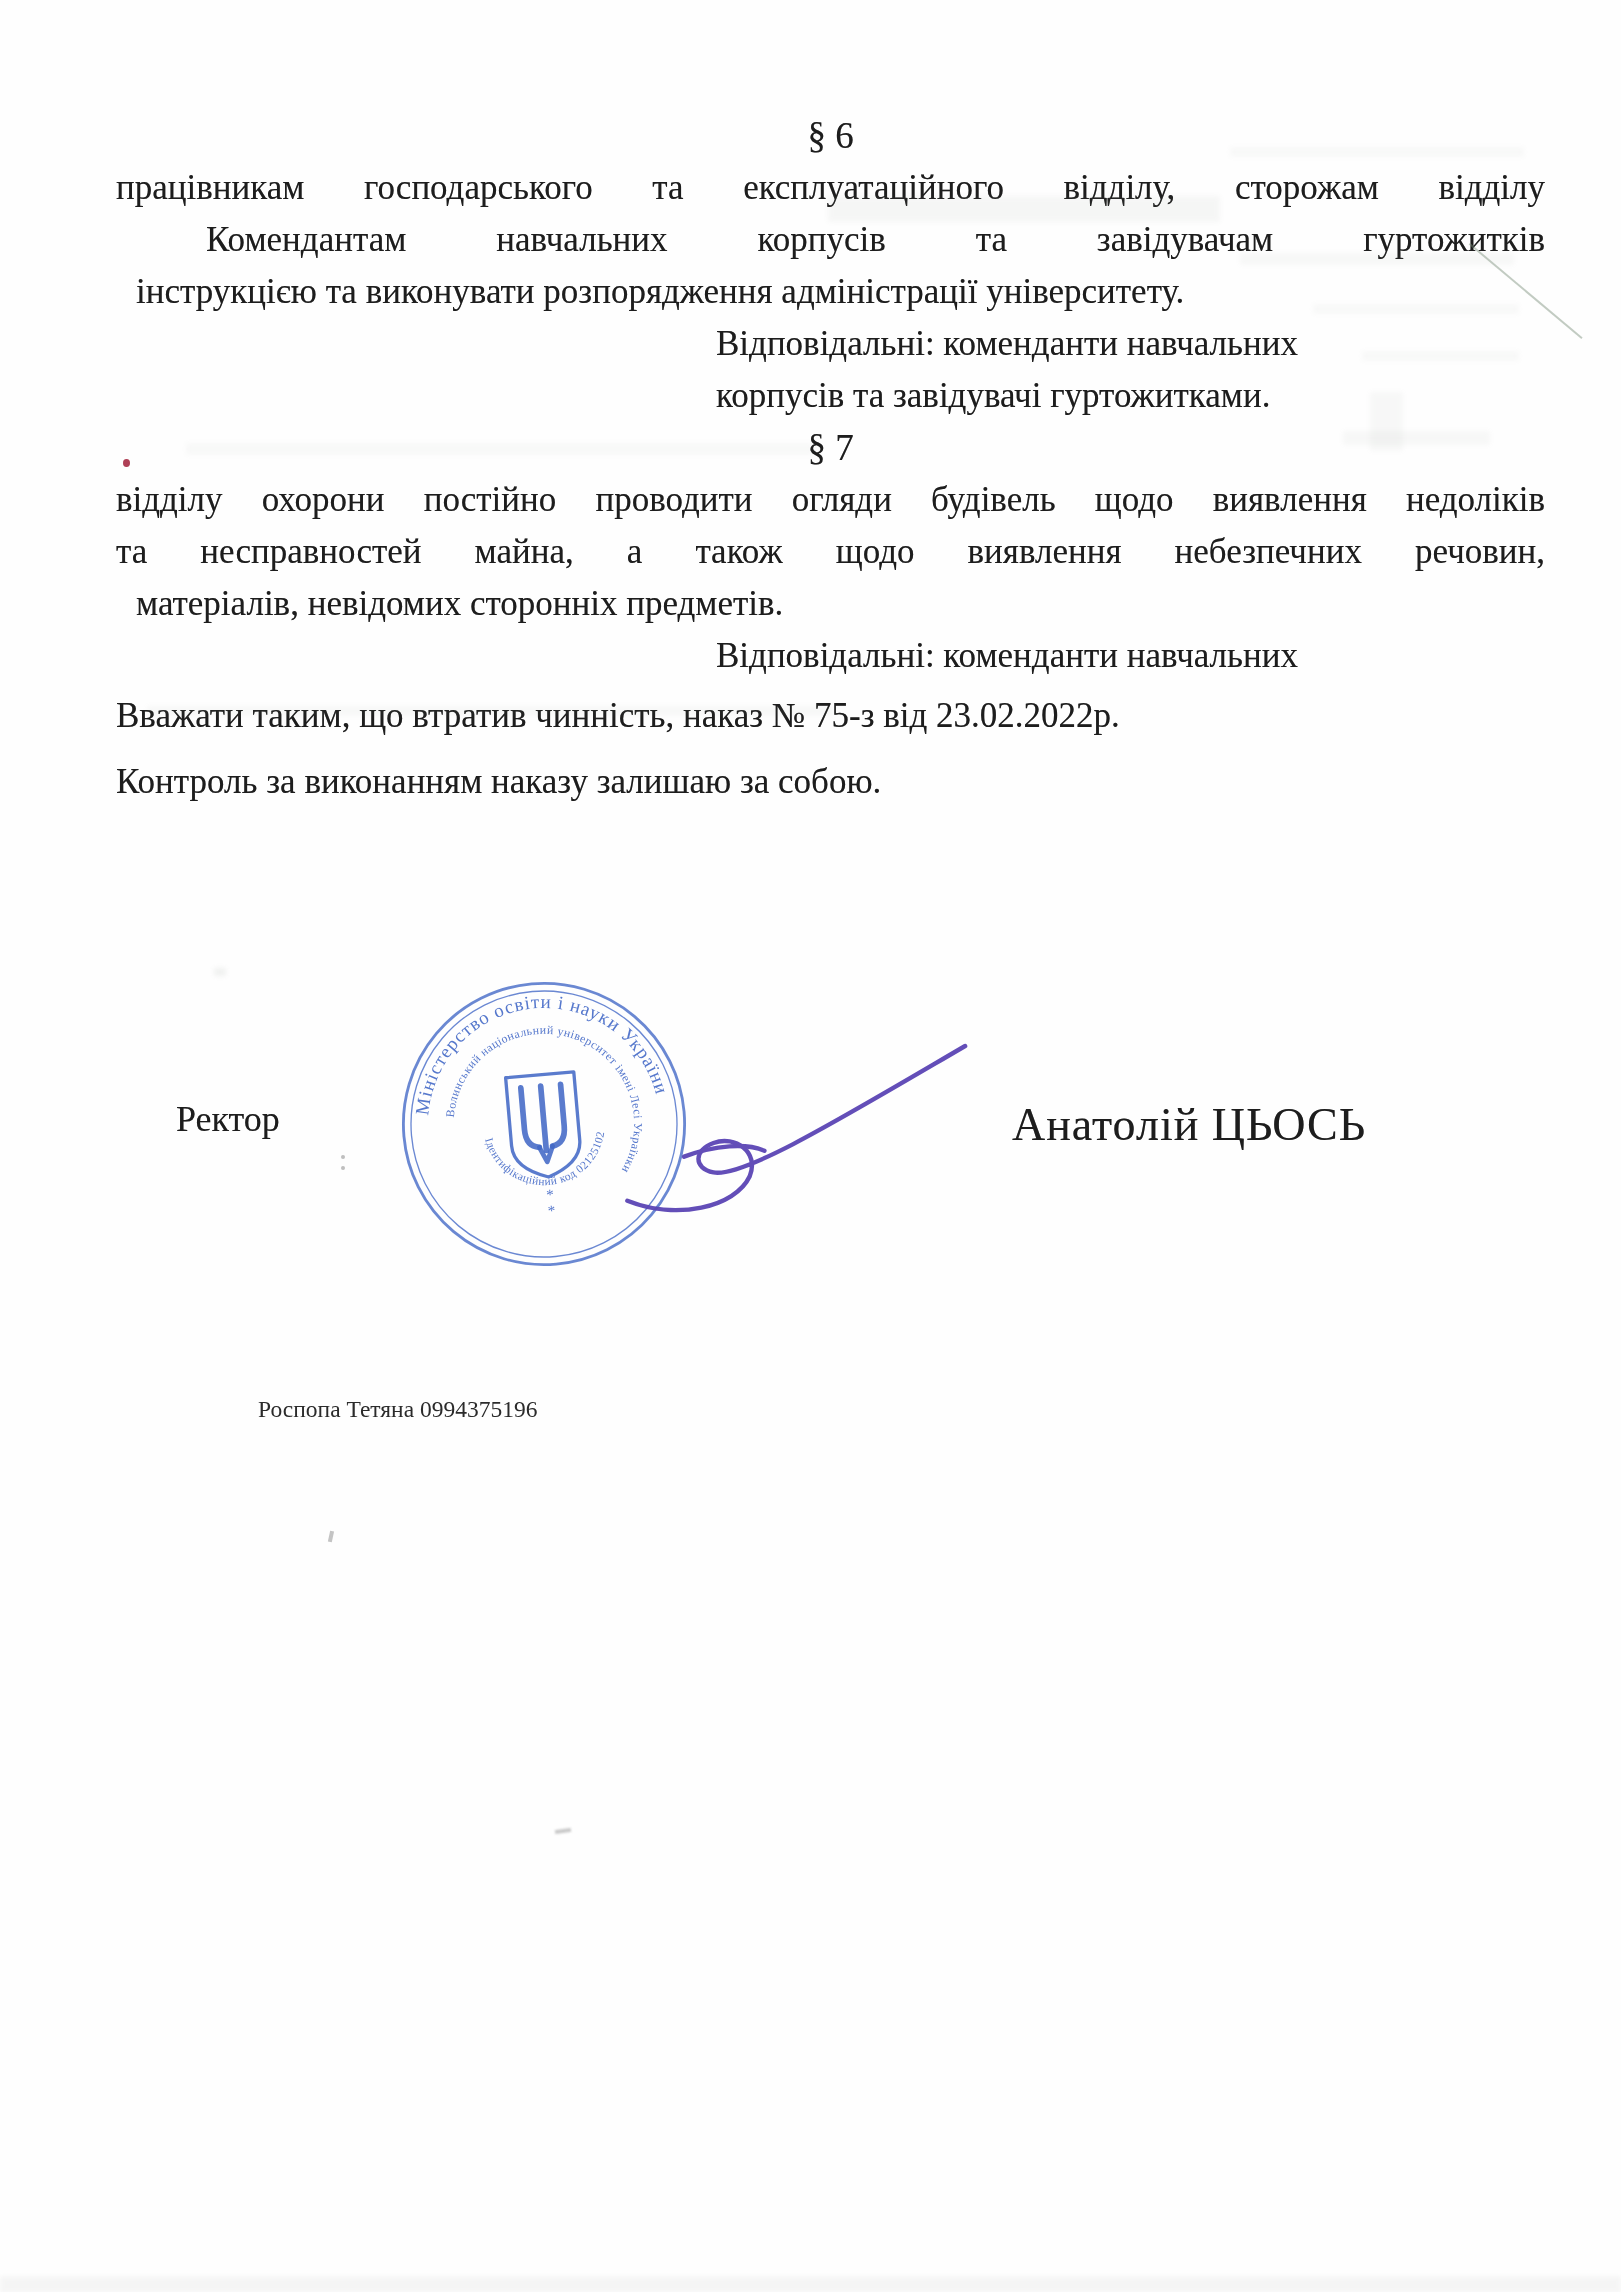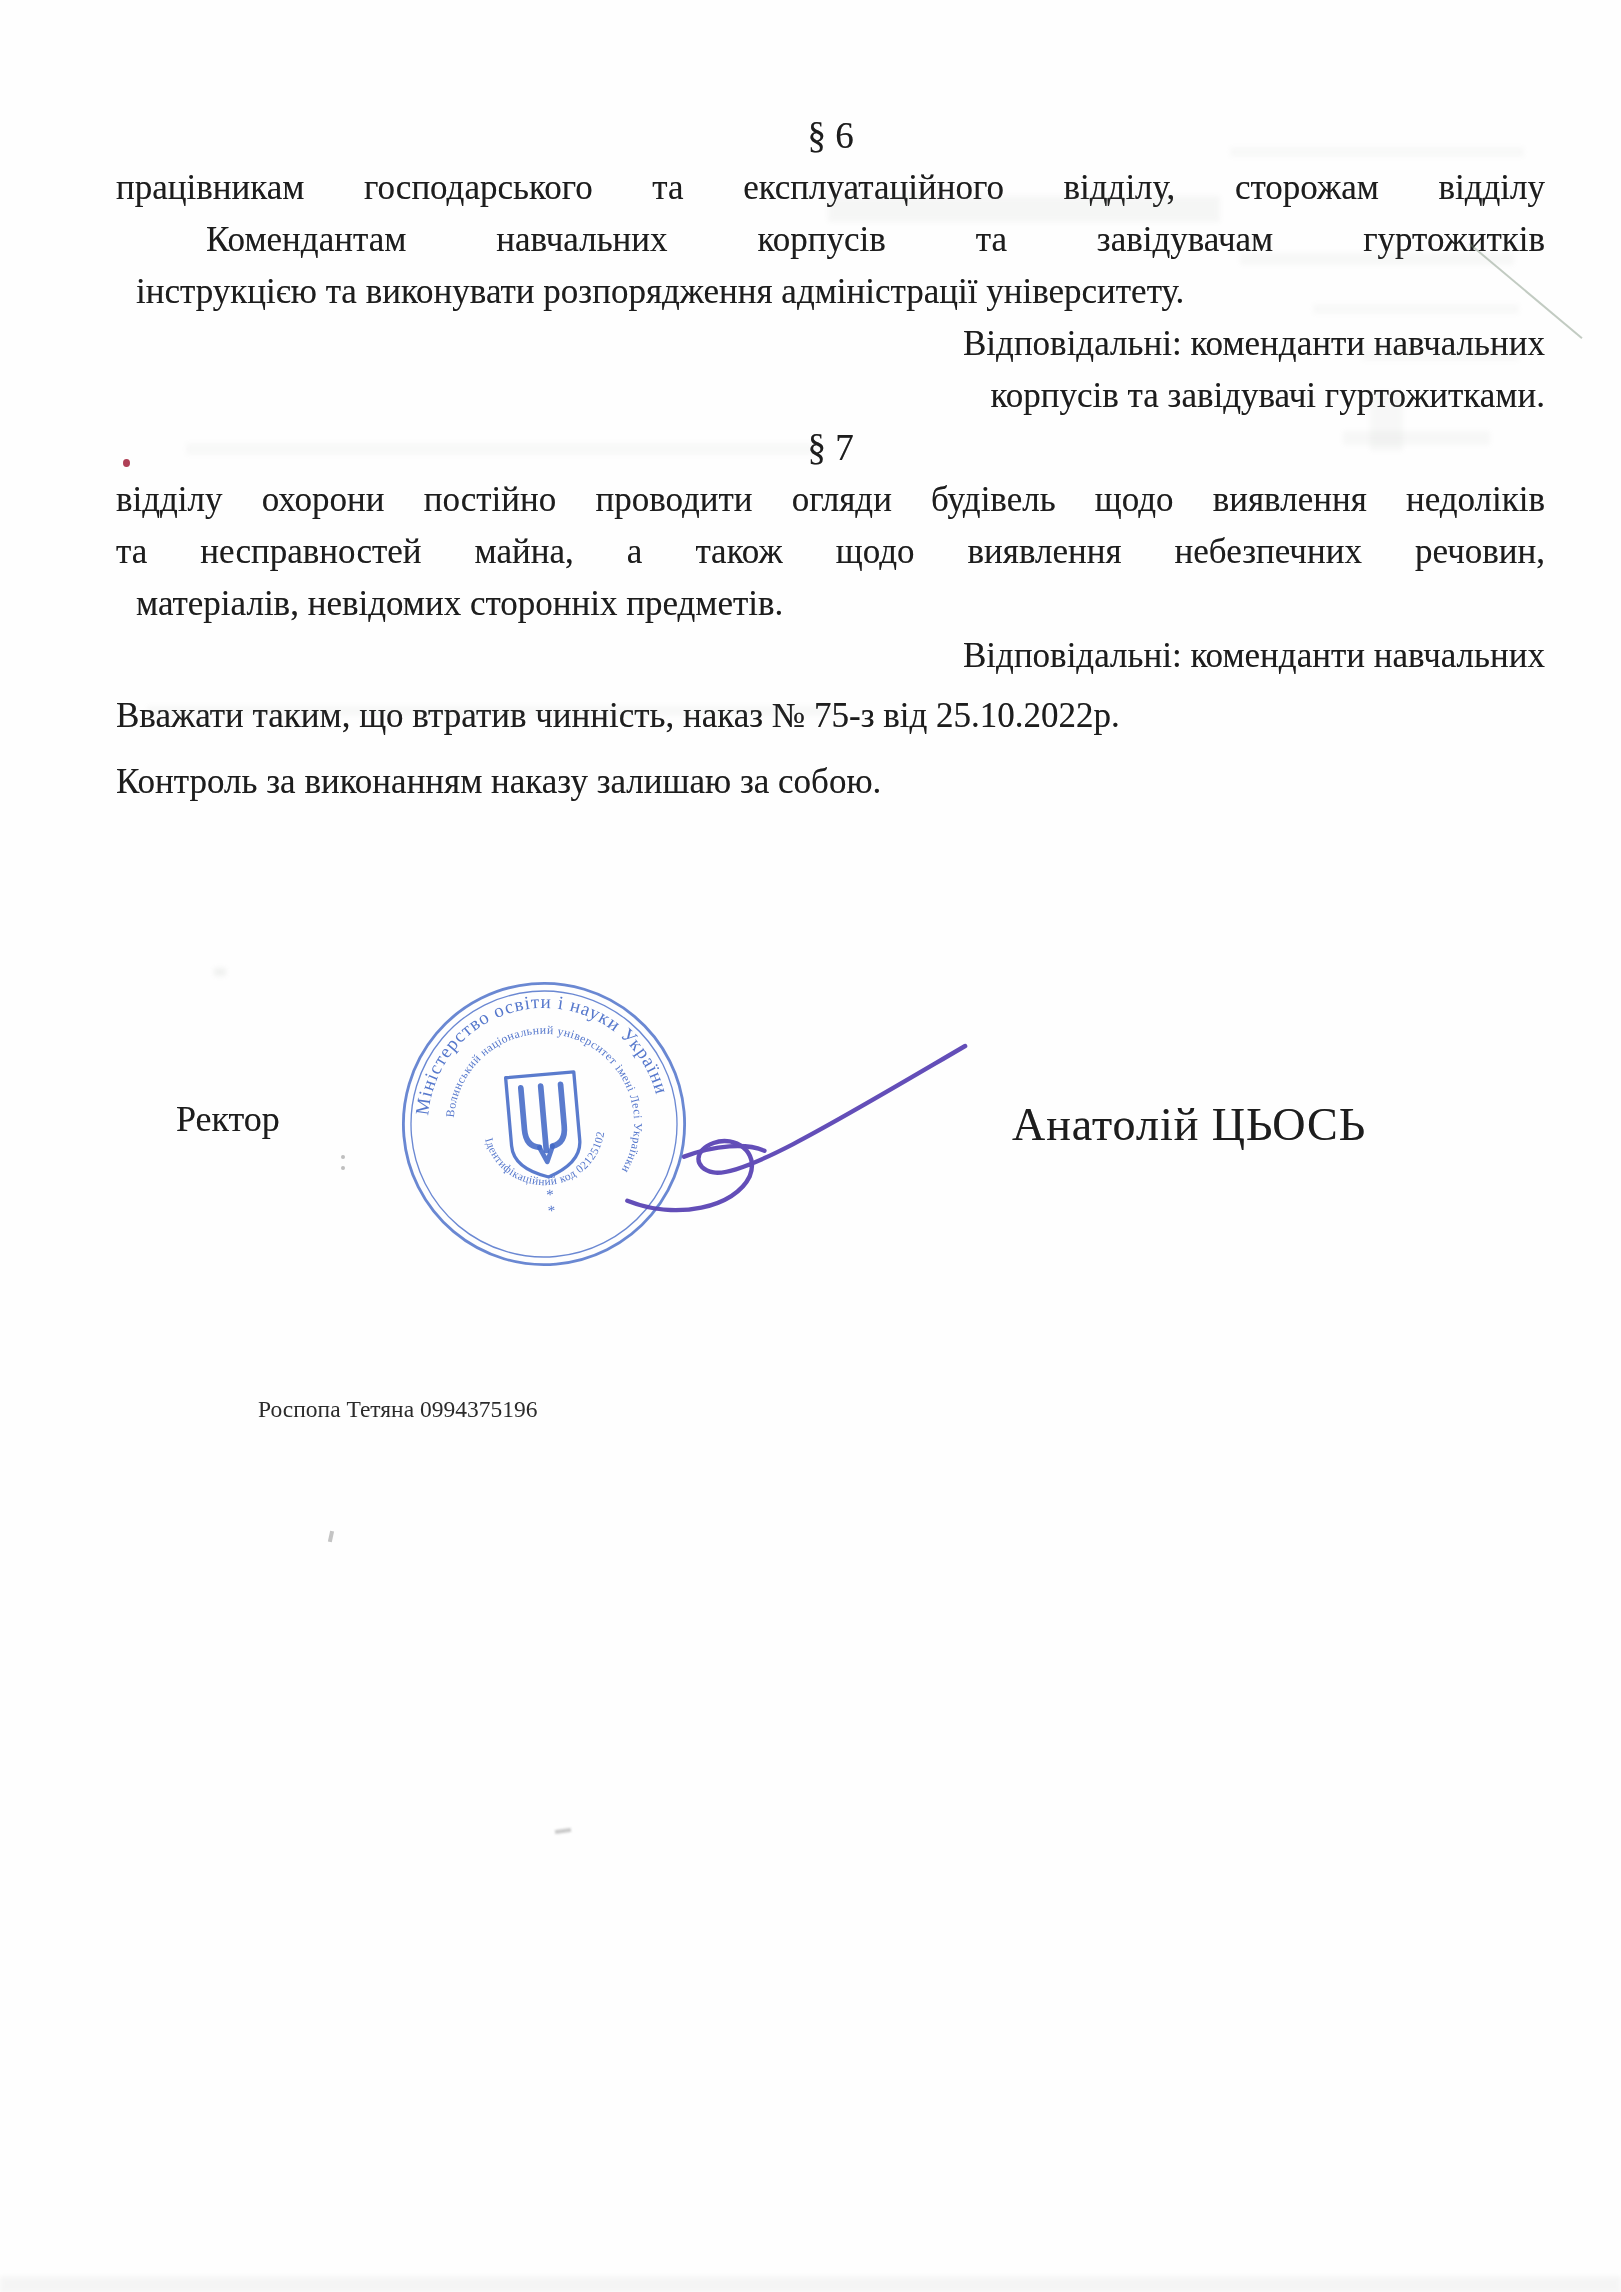--- a/index.html
+++ b/index.html
@@ -10,21 +10,21 @@
   }
   .doc{
     position:absolute;left:116px;top:110px;width:1429px;
     font-size:35px;line-height:52px;color:#1d1d1d;
     text-shadow:0 0 0.6px rgba(20,20,20,.45);
   }
   .h{text-align:center;font-size:37px;}
   .jl{text-align:justify;text-align-last:justify;}
   .jl-last{text-align:left;margin-left:20px;}
   .ind{text-indent:90px;}
-  .resp{margin-left:600px;text-align:right;}
+  .resp{margin-left:600px;}
   .plain{text-align:left;}
   .m-top8{margin-top:7.8px;}
   .m-top24{margin-top:14px;}
   .sig-label{position:absolute;left:176px;top:1098px;font-size:36px;color:#1d1d1d;text-shadow:0 0 0.6px rgba(20,20,20,.45);}
   .sig-name{position:absolute;left:1012px;top:1098px;font-size:46px;letter-spacing:1px;color:#1d1d1d;text-shadow:0 0 0.6px rgba(20,20,20,.45);}
   .contact{position:absolute;left:258px;top:1396px;font-size:23.5px;color:#2b2b2b;}
   .stamp{position:absolute;left:392px;top:972px;width:304px;height:304px;filter:blur(0.3px);opacity:.92;}
   .signature{position:absolute;left:588px;top:1000px;width:392px;height:235px;}
   
   .art{position:absolute;pointer-events:none;}
@@ -50,21 +50,21 @@
     </div>
     <div class="h">§ 7</div>
     <div>
       <div class="jl">відділу охорони постійно проводити огляди будівель щодо виявлення недоліків</div>
       <div class="jl">та несправностей майна, а також щодо виявлення небезпечних речовин,</div>
       <div class="jl-last">матеріалів, невідомих сторонніх предметів.</div>
     </div>
     <div class="resp">
       <div>Відповідальні: коменданти навчальних</div>
     </div>
-    <div class="plain m-top8">Вважати таким, що втратив чинність, наказ № 75-з від 25.10.2022р.</div>
+    <div class="plain m-top8">Вважати таким, що втратив чинність, наказ № 75-з від 23.02.2022р.</div>
     <div class="plain m-top24">Контроль за виконанням наказу залишаю за собою.</div>
   </div>
 
   <div class="sig-label">Ректор</div>
   <div class="sig-name">Анатолій ЦЬОСЬ</div>
 
   <svg class="stamp" viewBox="-160 -160 320 320" xmlns="http://www.w3.org/2000/svg">
     <g transform="rotate(-5)" fill="none" stroke="rgba(58,98,196,0.82)">
       <circle cx="0" cy="0" r="148" stroke-width="3"></circle>
       <circle cx="0" cy="0" r="140" stroke-width="1.4"></circle>

